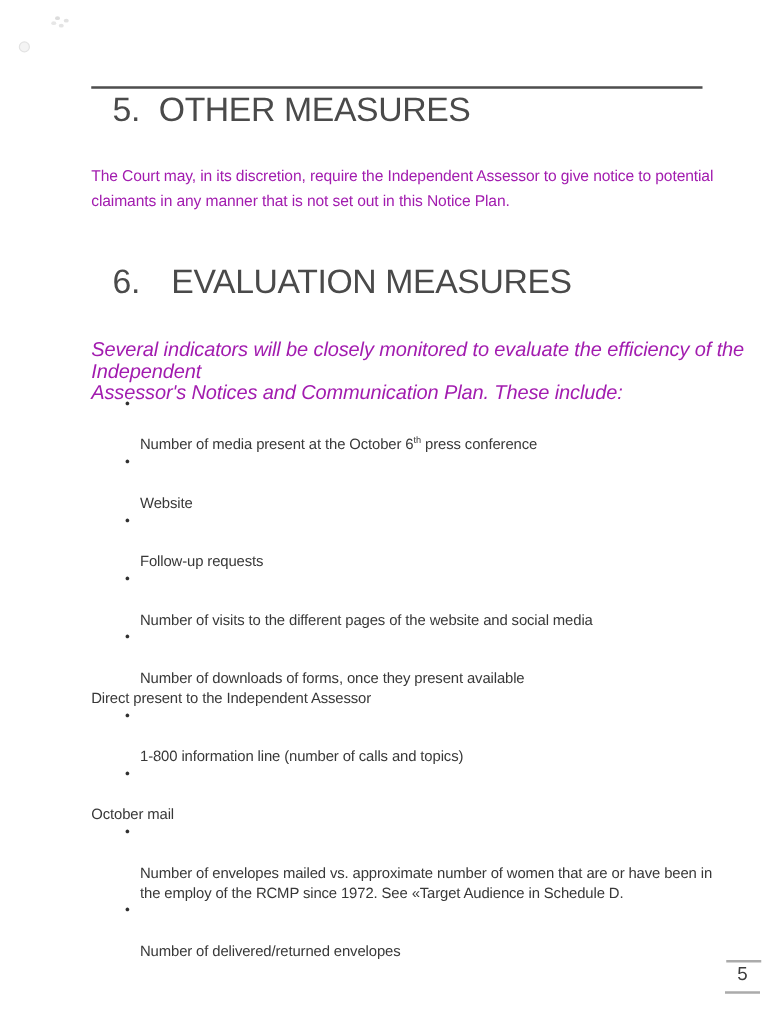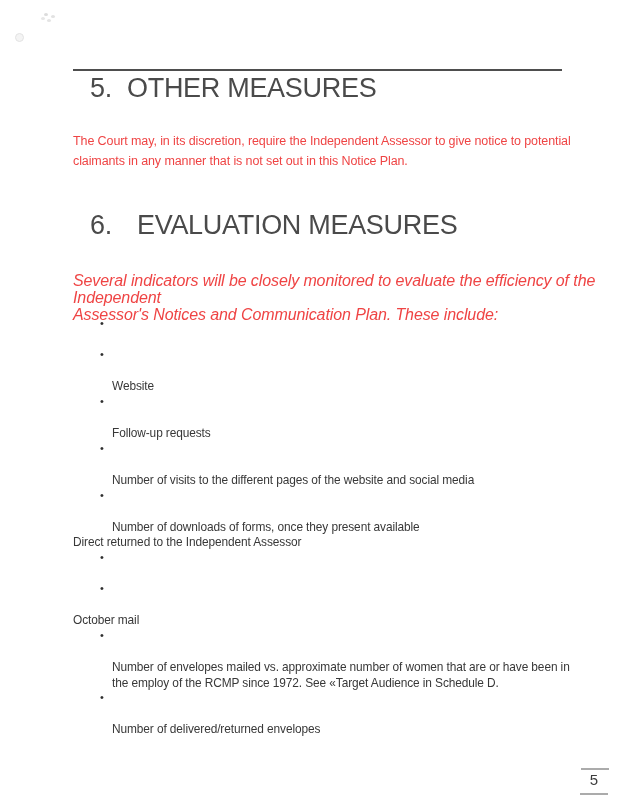--- a/index.html
+++ b/index.html
@@ -19,21 +19,21 @@
   .top-rule{position:absolute;left:73px;top:69px;width:489px;height:2px;background:#4e4e4e;}
 
   .h{position:absolute;left:90px;margin:0;display:flex;
      font-size:27px;font-weight:400;color:#4a4a4a;line-height:1.15;letter-spacing:-0.3px;}
   .h5{top:73px;}
   .h6{top:210px;}
   .h .num{display:inline-block;}
   .h5 .num{width:37px;}
   .h6 .num{width:47px;}
 
-  .para{position:absolute;left:73px;margin:0;white-space:pre-line;color:#ef4444;}
+  .para{position:absolute;left:73px;margin:0;white-space:pre-line;color:#a21caf;}
   .p1{top:131px;font-size:12.5px;line-height:20px;letter-spacing:-0.1px;width:545px;}
   .p2{top:272px;font-size:16px;line-height:17px;letter-spacing:-0.1px;width:545px;font-style:italic;}
 
   .lists{position:absolute;left:73px;top:317px;width:500px;
          font-size:11.9px;line-height:15.6px;letter-spacing:-0.1px;color:#383838;}
   .glabel{white-space:pre-line;}
   .li{position:relative;padding-left:39px;white-space:pre-line;}
   .dot{position:absolute;left:27px;top:-1px;font-size:11px;color:#2f2f2f;}
   sup{font-size:0.62em;line-height:0;vertical-align:super;letter-spacing:0;}
 
@@ -67,20 +67,21 @@
   </h1>
 
   <p class="para p2">Several indicators will be closely monitored to evaluate the efficiency of the Independent
 Assessor's Notices and Communication Plan. These include:</p>
 
   <div class="lists">
 
     <div class="group">
       <div class="li">
         <span class="dot">•</span>
+        <span class="litext"><span>Number of media present at the October 6</span><sup>th</sup><span> press conference</span></span>
       </div>
       <div class="li">
         <span class="dot">•</span>
         <span class="litext">Website</span>
       </div>
       <div class="li">
         <span class="dot">•</span>
         <span class="litext">Follow-up requests</span>
       </div>
     </div>
@@ -90,23 +91,24 @@
         <span class="dot">•</span>
         <span class="litext">Number of visits to the different pages of the website and social media</span>
       </div>
       <div class="li">
         <span class="dot">•</span>
         <span class="litext">Number of downloads of forms, once they present available</span>
       </div>
     </div>
 
     <div class="group">
-      <div class="glabel">Direct returned to the Independent Assessor</div>
+      <div class="glabel">Direct present to the Independent Assessor</div>
       <div class="li">
         <span class="dot">•</span>
+        <span class="litext">1-800 information line (number of calls and topics)</span>
       </div>
       <div class="li">
         <span class="dot">•</span>
       </div>
     </div>
 
     <div class="group">
       <div class="glabel">October mail</div>
       <div class="li">
         <span class="dot">•</span>

